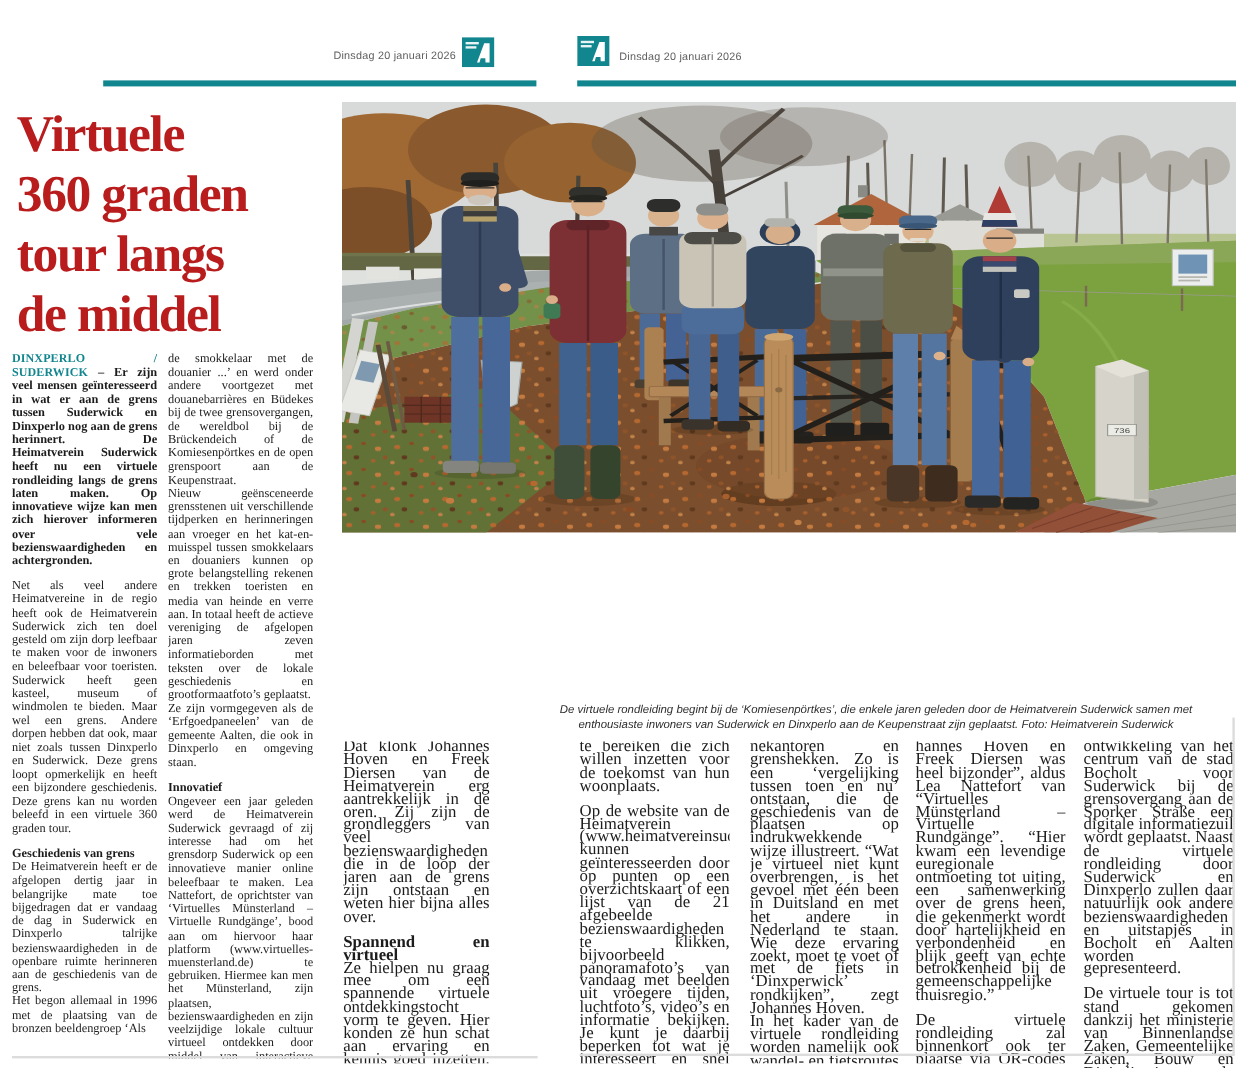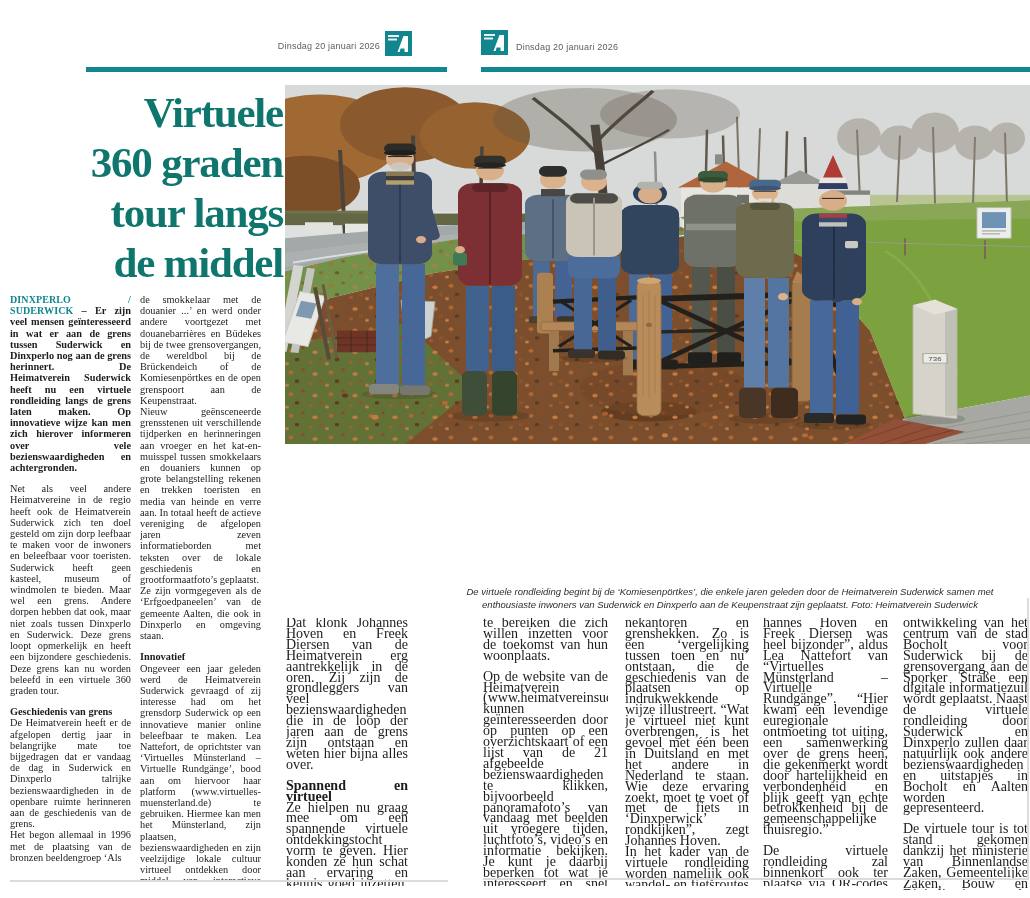--- a/index.html
+++ b/index.html
@@ -3,22 +3,22 @@
 <meta charset="utf-8">
 <style>
   html,body{margin:0;padding:0;background:#fff}
   .page{position:relative;width:1030px;height:898px;background:#ffffff;overflow:hidden;
         font-family:"Liberation Serif",serif;color:#1c1c1c}
   
   .date{position:absolute;font:9px "Liberation Sans",sans-serif;color:#5f5f5f;letter-spacing:.2px}
   .logo{position:absolute;width:27px;height:25px}
   .bar{position:absolute;height:5px;background:var(--accent,#11868e)}
   
-  .headline{position:absolute;left:14px;top:88px;width:269px;text-align:right;font-weight:700;
-            font-size:43px;line-height:50px;letter-spacing:-1.2px;color:#0f766e}
+  .headline{position:absolute;left:14px;top:88px;width:269px;text-align:left;font-weight:700;
+            font-size:43px;line-height:50px;letter-spacing:-1.2px;color:#b91c1c}
   
   .col{position:absolute;overflow:hidden;text-align:justify}
   .col p{margin:0;font-size:10.3px;line-height:11.2px}
   .col h3.sub{margin:10px 0 0 0;font-size:10.3px;line-height:11.2px;font-weight:700}
   .col p.gap{margin-top:10px}
   .cols-bottom p,.cols-bottom h3.sub{font-size:14px;line-height:10.9px}
   .lead{font-weight:700}
   p.lead{margin-bottom:10px !important}
   .kicker{font-family:Liberation Serif, serif;font-weight:700;color:var(--accent,#11868e);
           font-size:10px;letter-spacing:.1px}

